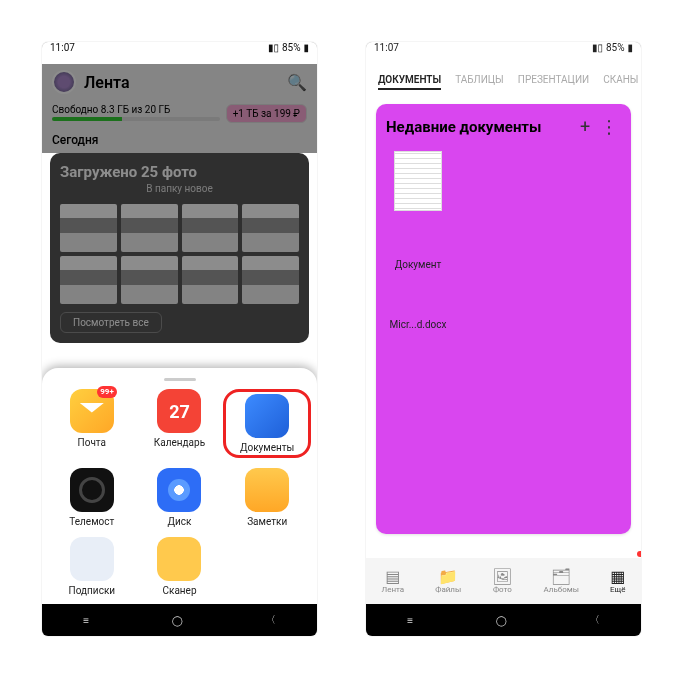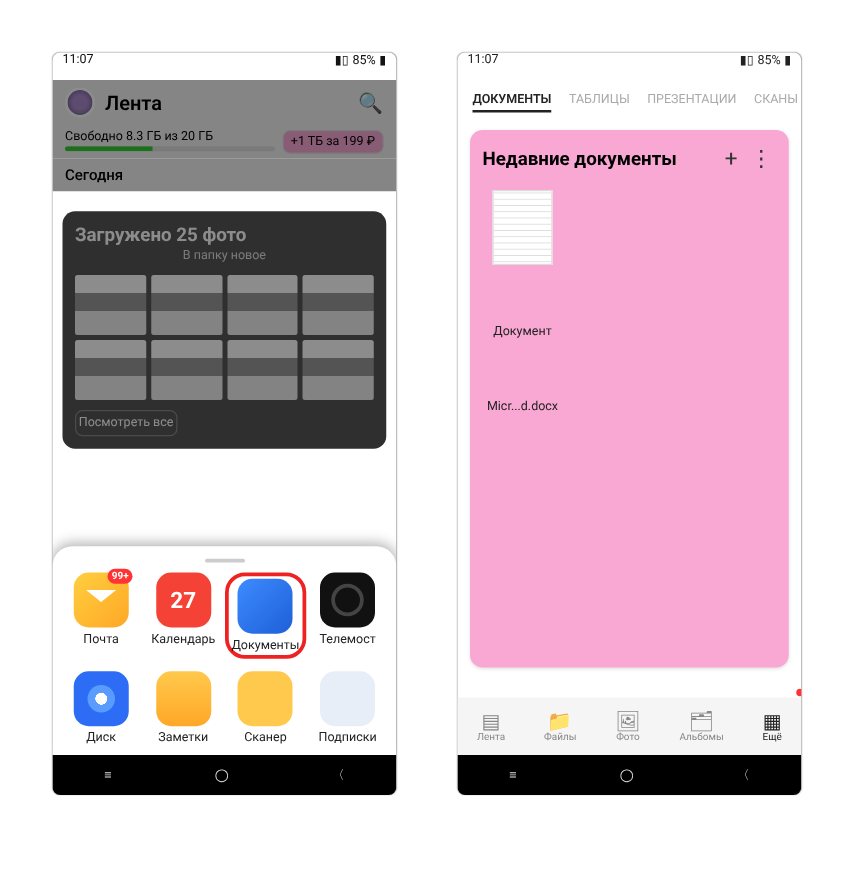--- a/index.html
+++ b/index.html
@@ -18,52 +18,52 @@
   
   .lenta-hdr { display:flex; align-items:center; gap:8px; padding:6px 10px; background:#f2f2f2; }
   .avatar { width:24px; height:24px; border-radius:50%; background: radial-gradient(circle,#a8c 40%,#557); border:2px solid #fff; }
   .lenta-hdr h1 { font-size:16px; font-weight:600; flex:1; }
   .storage-row{ display:flex; align-items:flex-start; padding:4px 10px; gap:6px; font-size:10px; background:#f2f2f2;}
   .storage-bar{ flex:1; }
   .sbar{ height:4px; background:#ddd; border-radius:2px; overflow:hidden;}
   .sbar>div{ height:100%; width:42%; background:#3c3;}
   .bonus{ background:#f9a8d4; border:1px solid #ddd; border-radius:6px; padding:3px 6px; font-size:10px;}
   .today{ padding:6px 10px; font-size:12px; font-weight:500; background:#f2f2f2;}
-  .card{ margin:16px 8px; background:#555; border-radius:10px; padding:10px; color:#fff; }
+  .card{ margin:0 8px; background:#555; border-radius:10px; padding:10px; color:#fff; }
   .card h2{ font-size:15px;}
   .card p{ font-size:10px; opacity:.8; margin-top:2px;text-align:center;}
   .thumbs{ display:grid; grid-template-columns:repeat(4,1fr); gap:4px; margin-top:10px; }
   .th{ height:48px; background:#eee; border-radius:2px; background:linear-gradient(#fff 30%,#999 30% 60%,#eee 60%); }
-  .viewall{ margin-top:8px; display:inline-block; border:1px solid #888; border-radius:6px; padding:4px 2px; font-size:10px; color:#fff;}
+  .viewall{ margin-top:8px; display:inline-block; border:1px solid #888; border-radius:6px; padding:4px 12px; font-size:10px; color:#fff;}
 
   
   .sheet { position:absolute; left:0; right:0; bottom:32px; background:#fff; border-radius:16px 16px 0 0; padding:10px 6px 8px; box-shadow:0 -2px 10px rgba(0,0,0,.3);}
   .handle{ width:32px; height:3px; background:#ccc; border-radius:2px; margin:0 auto 8px;}
-  .grid3{ display:grid; grid-template-columns:repeat(4,1fr); row-gap:10px; text-align:center;}
+  .grid3{ display:grid; grid-template-columns:repeat(3,1fr); row-gap:10px; text-align:center;}
   .app-icon{ width:44px; height:44px; border-radius:12px; margin:0 auto 4px; position:relative; display:flex; align-items:center; justify-content:center; font-size:18px; color:#fff; font-weight:700;}
   .app-lbl{ font-size:10px; color:#222;}
   .badge{ position:absolute; top:-3px; right:-3px; background:#f33; color:#fff; font-size:8px; border-radius:8px; padding:0 3px; line-height:12px;}
   .highlight{ border:3px solid #e22; border-radius:16px; padding:2px; }
 
   .i-mail{ background:linear-gradient(135deg,#ffcf3f,#ffa726);}
   .i-mail::after{content:""; position:absolute; width:24px; height:16px; background:#fff; clip-path:polygon(0 0,100% 0,50% 60%);}
   .i-cal{ background:#f44336;}
   .i-doc{ background:linear-gradient(135deg,#3d8bff,#1e5fd8);}
   .i-tele{ background:#111;}
   .i-tele::after{content:""; width:20px;height:20px;border:3px solid #444;border-radius:50%;}
   .i-disk{ background:#2d6df6;}
   .i-disk::after{content:"";width:22px;height:22px;border-radius:50%;background:radial-gradient(circle,#fff 30%,#5a9bff 31%);}
   .i-notes{ background:linear-gradient(#ffc94d,#ffa726);}
   .i-scan{ background:#ffc94d;}
   .i-subs{ background:#e8eef7;}
 
   
   .tabs{ display:flex; gap:14px; padding:10px 12px 8px; font-size:10px; color:#aaa; }
   .tabs .active{ color:#222; font-weight:600; border-bottom:2px solid #222; padding-bottom:3px;}
-  .doc-card{ margin:6px 10px; background:#f9a8d4; border-radius:10px; box-shadow:0 1px 3px rgba(0,0,0,.12); padding:12px 10px; min-height:430px;}
+  .doc-card{ margin:6px 10px; background:#d946ef; border-radius:10px; box-shadow:0 1px 3px rgba(0,0,0,.12); padding:12px 10px; min-height:430px;}
   .doc-hdr{ display:flex; align-items:center;}
   .doc-hdr h2{ font-size:15px; flex:1;}
   .plus,.more{ width:24px; text-align:center; font-size:18px; color:#333;}
   .doc-item{ width:64px; margin-top:14px; text-align:center;}
   .doc-thumb{ width:48px; height:60px; margin:0 auto 4px; background:#fff; border:1px solid #ddd; background-image:repeating-linear-gradient(#ddd 0 1px,transparent 1px 5px); background-size:100% 5px; background-position:0 6px;}
   .doc-name{ font-size:10px; line-height:1.2; color:#222;margin-top:48px;}
 
   .btm-nav{ position:absolute; bottom:32px; left:0; right:0; height:46px; background:#f5f5f5; display:flex; justify-content:space-around; align-items:center;}
   .btm-item{ text-align:center; color:#888; font-size:8px;}
   .btm-item.active{ color:#222;}
@@ -138,26 +138,26 @@
       </div>
       <div>
         <div class="app-icon i-disk"></div>
         <div class="app-lbl">Диск</div>
       </div>
       <div>
         <div class="app-icon i-notes"></div>
         <div class="app-lbl">Заметки</div>
       </div>
       <div>
+        <div class="app-icon i-subs"></div>
+        <div class="app-lbl">Подписки</div>
+      </div>
+      <div>
         <div class="app-icon i-scan"></div>
         <div class="app-lbl">Сканер</div>
-      </div>
-      <div>
-        <div class="app-icon i-subs"></div>
-        <div class="app-lbl">Подписки</div>
       </div>
     </div>
   </div>
 
   <div class="navbar">
     <span>≡</span>
     <span>◯</span>
     <span>〈</span>
   </div>
 </div>

